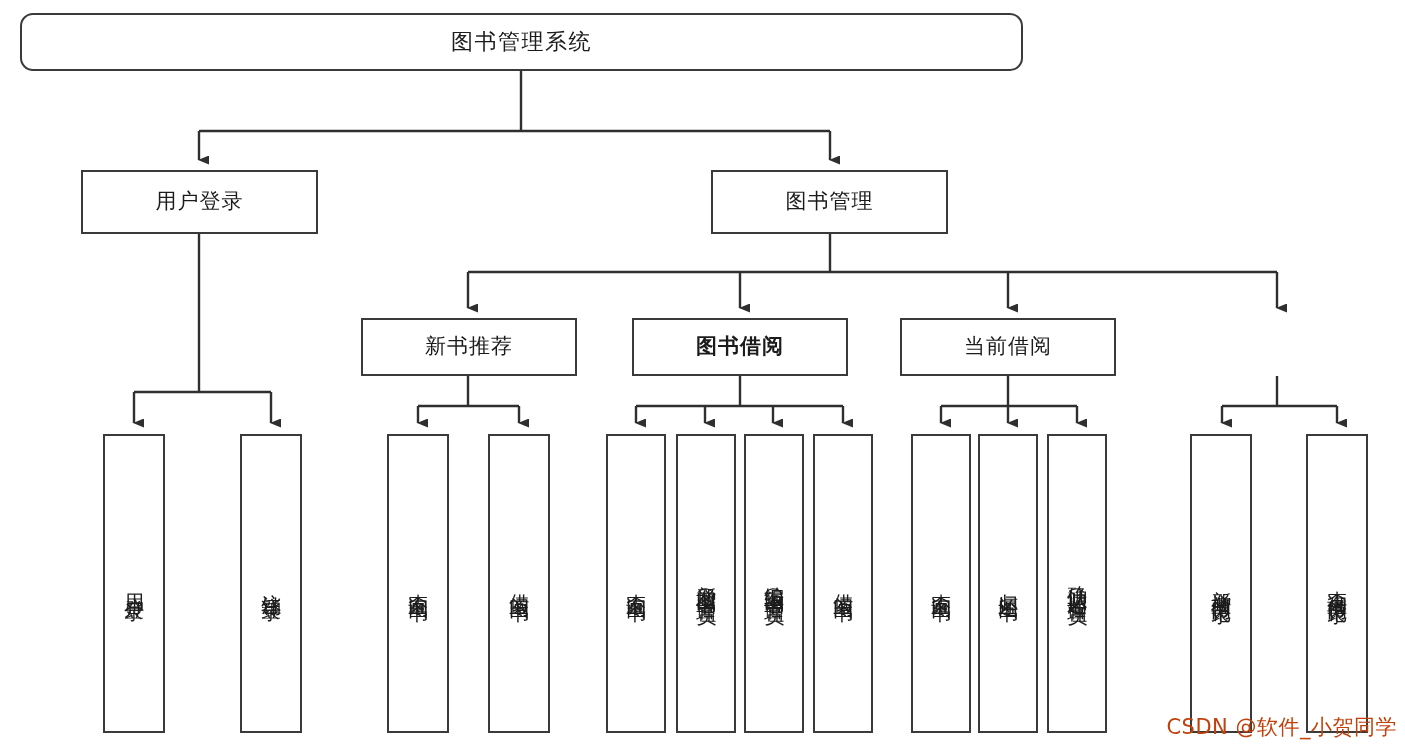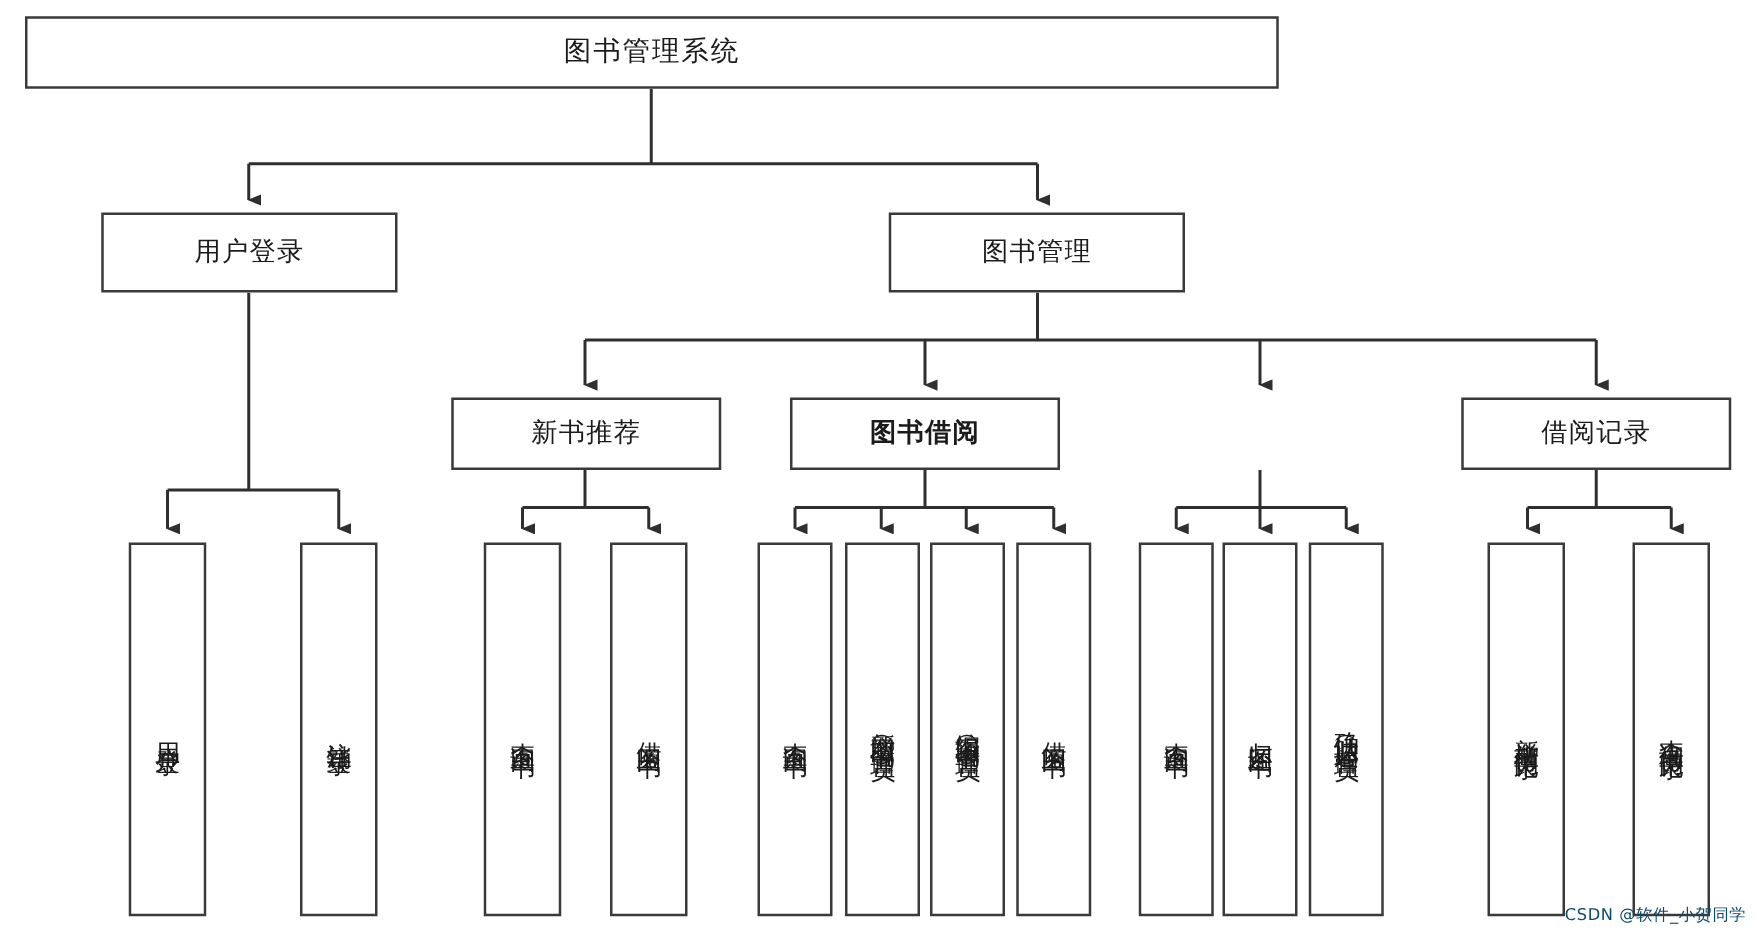--- a/index.html
+++ b/index.html
@@ -65,22 +65,22 @@
     font-size: 20px;
     line-height: 1.18;
     letter-spacing: 3px;
     white-space: nowrap;
     max-height: 272px;
   }
   #watermark {
     position: absolute;
     right: 8px;
     bottom: 6px;
-    font-size: 13px;
-    color: #0c4a6e;
+    font-size: 21px;
+    color: #c2410c;
     letter-spacing: 0.5px;
     z-index: 3;
     white-space: nowrap;
   }
 </style>
 </head>
 <body>
 
 <div id="diagram-root">
 
@@ -128,39 +128,39 @@
       <path d="M 1008 406 L 1008 423" marker-end="url(#arrowhead)"></path>
       <path d="M 1077 406 L 1077 423" marker-end="url(#arrowhead)"></path>
 
       <path d="M 1277 376 L 1277 406"></path>
       <path d="M 1222 406 L 1337 406"></path>
       <path d="M 1222 406 L 1222 423" marker-end="url(#arrowhead)"></path>
       <path d="M 1337 406 L 1337 423" marker-end="url(#arrowhead)"></path>
     </g>
   </svg>
 
-  <div class="node horiz root" style="left:20px; top:13px; width:1003px; height:58px;">
+  <div class="node horiz root" style="left:20px; top:13px; width:1003px; height:58px;border-radius:13px;">
     <span class="node-label">图书管理系统</span>
   </div>
 
   <div class="node horiz" style="left:81px; top:170px; width:237px; height:64px;">
     <span class="node-label">用户登录</span>
   </div>
   <div class="node horiz" style="left:361px; top:318px; width:216px; height:58px;">
     <span class="node-label">新书推荐</span>
   </div>
 
   <div class="node horiz" style="left:711px; top:170px; width:237px; height:64px;">
     <span class="node-label">图书管理</span>
   </div>
   <div class="node horiz" style="left:632px; top:318px; width:216px; height:58px;font-weight:bold;">
     <span class="node-label">图书借阅</span>
   </div>
-  <div class="node horiz" style="left:1169px; top:318px; width:216px; height:58px;">
-    <span class="node-label">借阅记录</span>
+  <div class="node horiz" style="left:900px; top:318px; width:216px; height:58px;">
+    <span class="node-label">当前借阅</span>
   </div>
 
   <div class="node vert" style="left:103px; top:434px; width:62px; height:299px;">
     <span class="node-label">用户登录</span>
   </div>
   <div class="node vert" style="left:240px; top:434px; width:62px; height:299px;">
     <span class="node-label">注销登录</span>
   </div>
 
   <div class="node vert" style="left:387px; top:434px; width:62px; height:299px;">

